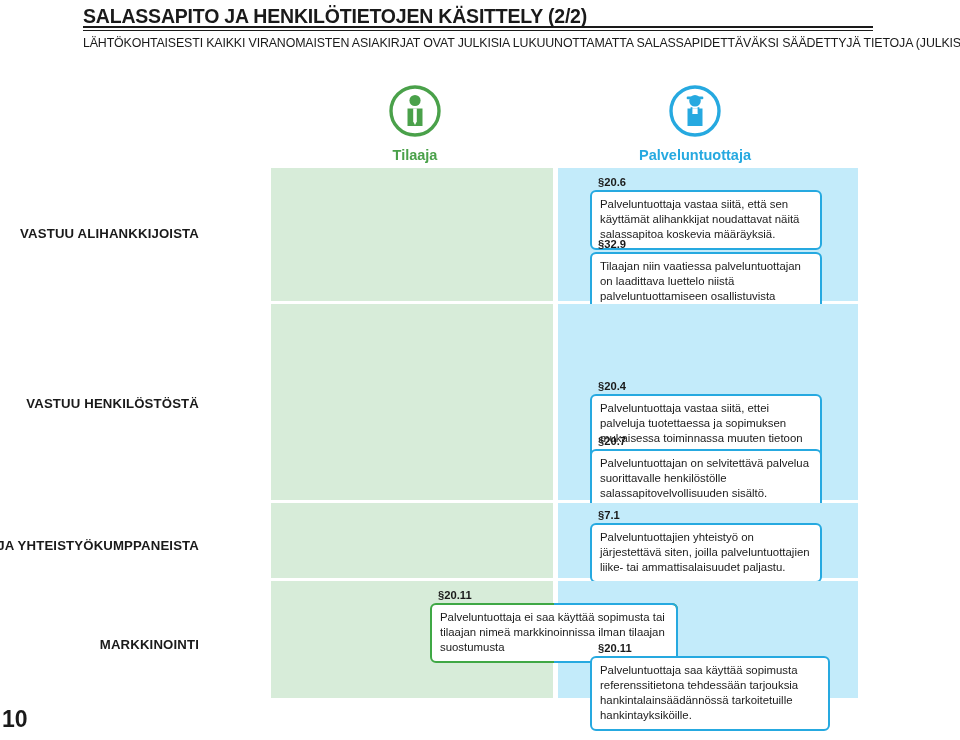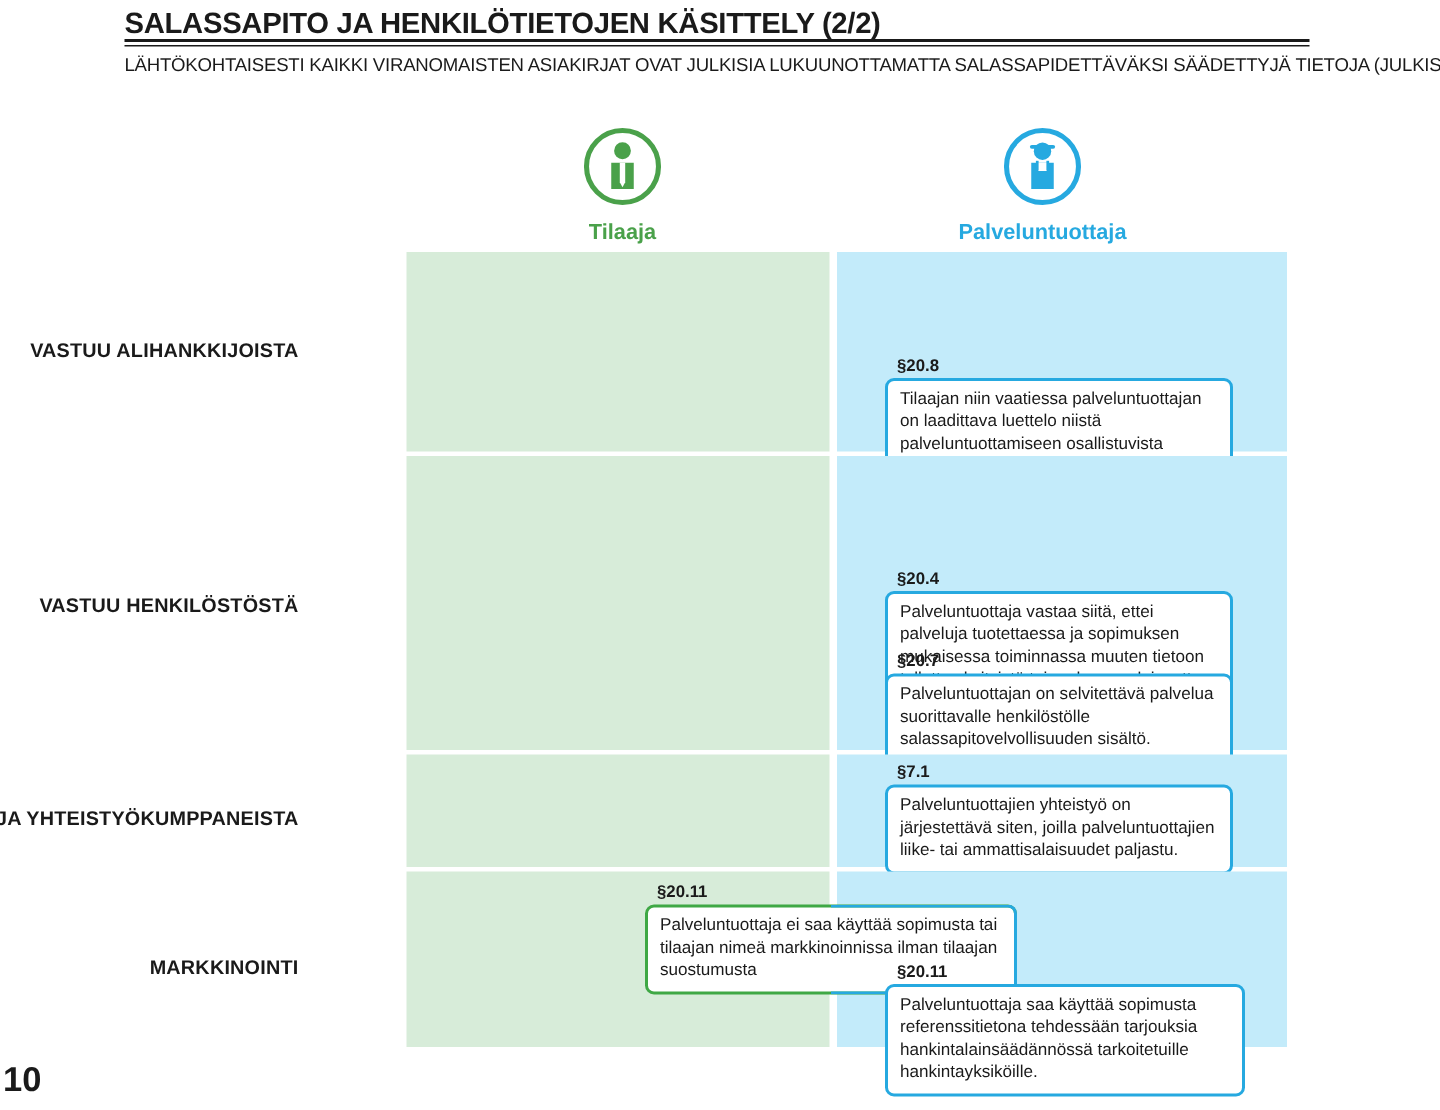--- a/index.html
+++ b/index.html
@@ -164,23 +164,27 @@
       </svg>
     </span>
     <span class="caption">Palveluntuottaja</span>
   </div>
 
   <div class="band band-green" style="top:168px; height:133px;"></div>
   <div class="band band-blue" style="top:168px; height:133px;"></div>
 
   <div class="row-label" style="top:226px;">VASTUU ALIHANKKIJOISTA</div>
 
+  <div class="clause" style="left:590px; top:176px; width:232px;">
+    <div class="clause-label">§20.6</div>
+    <div class="clause-box">Palveluntuottaja vastaa siitä, että sen käyttämät alihankkijat noudattavat näitä salassapitoa koskevia määräyksiä.</div>
+  </div>
 
   <div class="clause" style="left:590px; top:238px; width:232px;">
-    <div class="clause-label">§20.8</div>
+    <div class="clause-label">§32.9</div>
     <div class="clause-box">Tilaajan niin vaatiessa palveluntuottajan on laadittava luettelo niistä palveluntuottamiseen osallistuvista palveluntuottajan tai sen alihankkijan henkilöistä, joilla on pääsy tilaajan aineistoihin tai arkaluonteisiin tilaajaa tai kolmatta koskeviin tietoihin. Luetteloa on päivitettävä jatkuvasti.</div>
   </div>
 
   <div class="band band-green" style="top:304px; height:196px;"></div>
   <div class="band band-blue" style="top:304px; height:196px;"></div>
 
   <div class="row-label" style="top:396px;">VASTUU HENKILÖSTÖSTÄ</div>
 
   <div class="clause" style="left:590px; top:380px; width:232px;">
     <div class="clause-label">§20.4</div>

